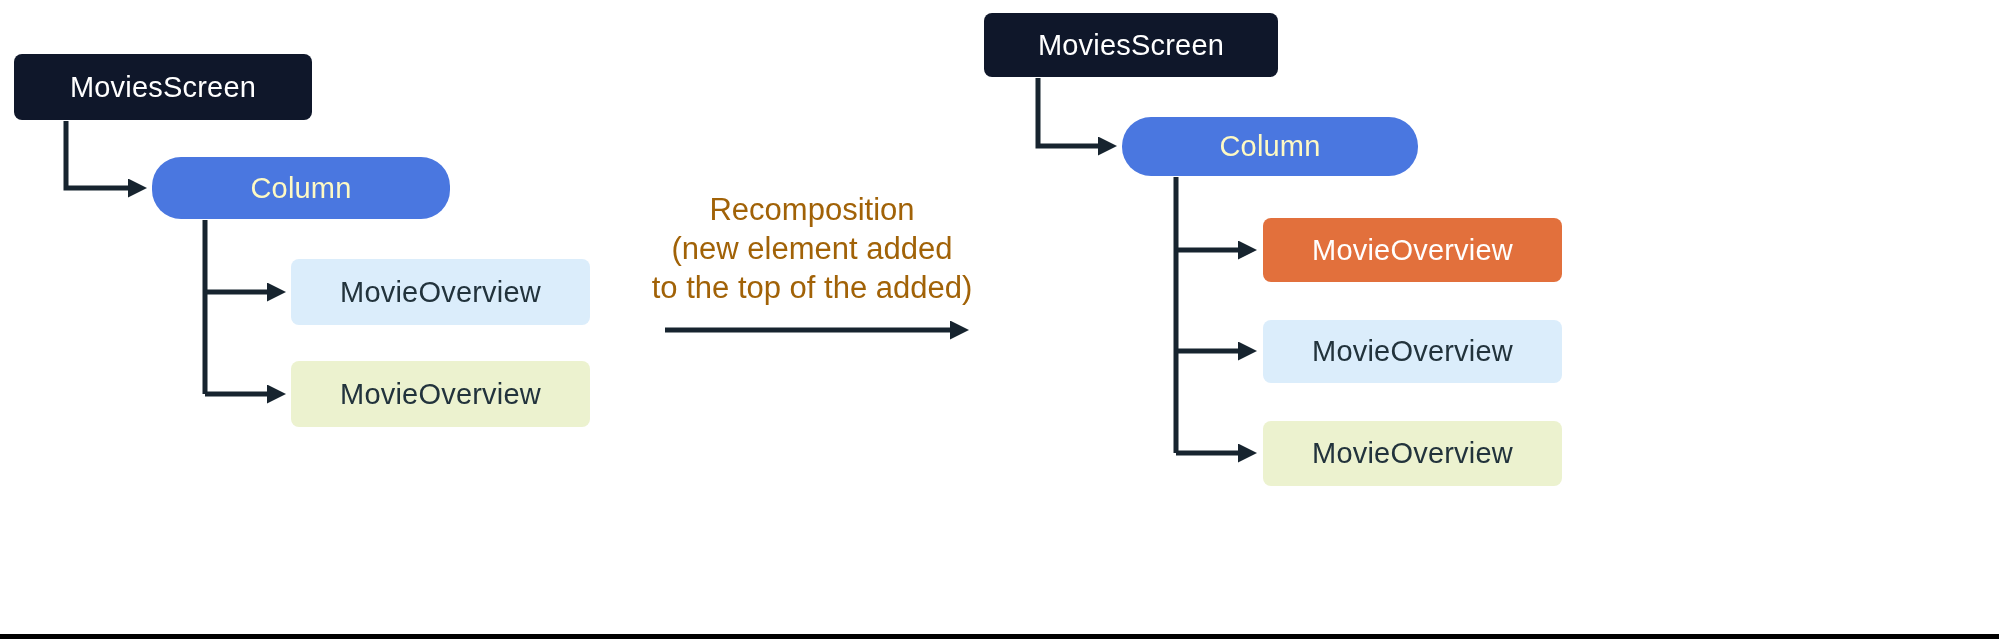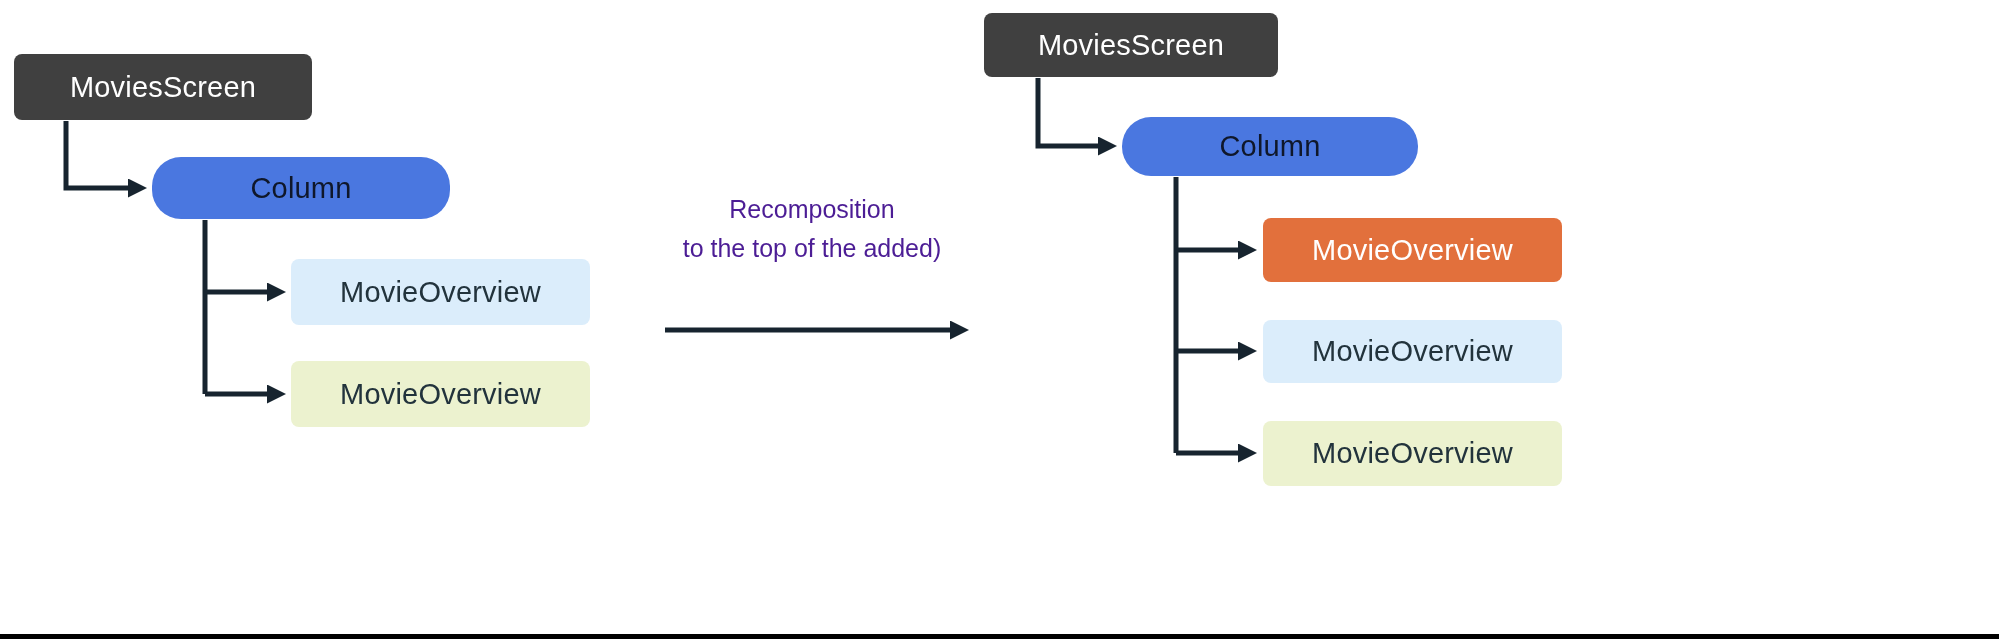--- a/index.html
+++ b/index.html
@@ -13,32 +13,32 @@
   }
   .node {
     position:absolute;
     display:flex; align-items:center; justify-content:center;
     border-radius:8px;
     font-size:29px;
     font-weight:500;
     letter-spacing:0.2px;
     white-space:nowrap;
   }
-  .node.green      { background:#404040; color:#ffffff; }
-  .node.blue       { background:#4A77E0; color:#0f172a;border-radius:29px; }
+  .node.green      { background:#0f172a; color:#ffffff; }
+  .node.blue       { background:#4A77E0; color:#fef9c3;border-radius:29px; }
   .node.orange     { background:#E2703C; color:#ffffff; }
   .node.lightblue  { background:#DBEDFB; color:#22333C; }
   .node.lightyellow{ background:#ECF2CF; color:#22333C; }
 
   .annotation {
     position:absolute;
     left:592px; top:190px; width:440px;
     text-align:center;
-    color:#4c1d95;
-    font-size:25px;
+    color:#a16207;
+    font-size:31px;
     font-weight:500;
     line-height:39px;
   }
 
   svg.overlay {
     position:absolute; left:0; top:0;
     width:1999px; height:639px;
     pointer-events:none;
   }
   .connector { stroke:#17242F; stroke-width:5; fill:none; }
@@ -79,20 +79,21 @@
   <div class="node green" style="left:14px; top:54px; width:298px; height:66px;">MoviesScreen</div>
 
   <div class="node blue" style="left:152px; top:157px; width:298px; height:62px;">Column</div>
 
   <div class="node lightblue" style="left:291px; top:259px; width:299px; height:66px;">MovieOverview</div>
 
   <div class="node lightyellow" style="left:291px; top:361px; width:299px; height:66px;">MovieOverview</div>
 
   <div class="annotation">
     <div>Recomposition</div>
+    <div>(new element added</div>
     <div>to the top of the added)</div>
   </div>
 
   <div class="node green" style="left:984px; top:13px; width:294px; height:64px;">MoviesScreen</div>
 
   <div class="node blue" style="left:1122px; top:117px; width:296px; height:59px;">Column</div>
 
   <div class="node orange" style="left:1263px; top:218px; width:299px; height:64px;">MovieOverview</div>
 
   <div class="node lightblue" style="left:1263px; top:320px; width:299px; height:63px;">MovieOverview</div>

